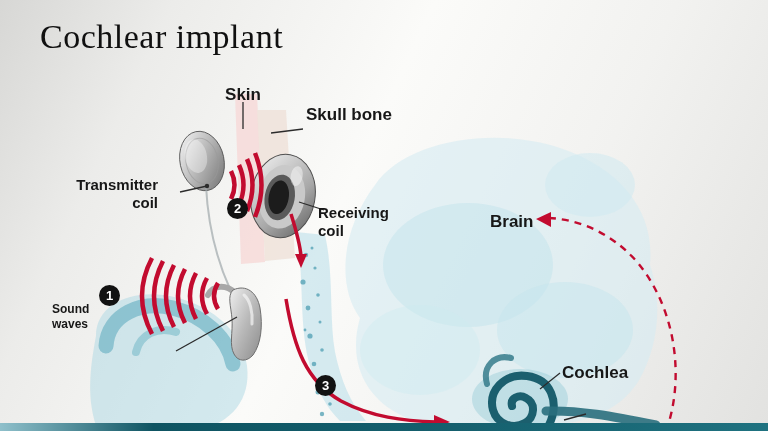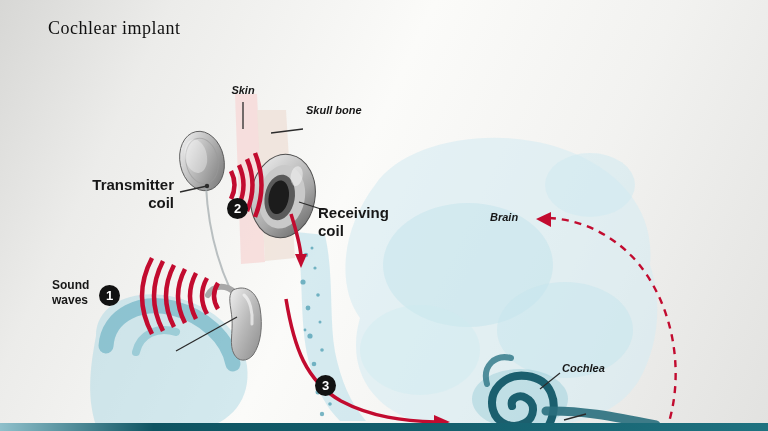--- a/index.html
+++ b/index.html
@@ -3,30 +3,30 @@
 <meta charset="utf-8">
 <style>
   html,body { margin:0; padding:0; background:#ffffff; }
   .stage {
     position:relative; width:768px; height:431px; overflow:hidden;
     background:linear-gradient(115deg,#d7d7d5 0%,#ececea 18%,#fbfbf9 45%,#f2f2f0 70%,#e2e2e0 100%);
     font-family:"Liberation Sans", sans-serif;
   }
   .stage svg.diagram { position:absolute; left:0; top:0; }
   .title {
-    position:absolute; left:48px; top:18px;
+    position:absolute; left:40px; top:18px;
     font-family:"Liberation Serif", serif;
-    font-size:18px; color:#101010; letter-spacing:0.5px;
+    font-size:34px; color:#101010; letter-spacing:0.5px;
   }
   .label {
     position:absolute; font-weight:bold; color:#171717;
     white-space:pre-line; line-height:1.25;
   }
-  .lbl-sm { font-size:11px;font-style:italic; }
-  .lbl-sw { font-size:12px; }
+  .lbl-sm { font-size:17px; }
+  .lbl-sw { font-size:12px;margin-top:24px; }
   .lbl-md { font-size:15px; line-height:1.2; }
   .t-right { text-align:right; }
   .t-center { text-align:left; }
   .badge {
     position:absolute; width:21px; height:21px; border-radius:50%;
     background:#121212; color:#ffffff; font-size:13px; font-weight:bold;
     display:flex; align-items:center; justify-content:center;
   }
 </style>
 </head>
@@ -169,21 +169,21 @@
 
     <rect x="0" y="423" width="768" height="8" fill="url(#gBar)"></rect>
   </svg>
 
   <div class="title">Cochlear implant</div>
 
   <div class="label lbl-sm" style="left:243px; top:84px; transform:translateX(-50%);">Skin</div>
 
   <div class="label lbl-sm" style="left:306px; top:104px;">Skull bone</div>
 
-  <div class="label lbl-md t-right" style="left:58px; top:176px; width:116px;">Transmitter
+  <div class="label lbl-md t-right" style="left:42px; top:176px; width:116px;">Transmitter
 coil</div>
 
   <div class="label lbl-md t-center" style="left:318px; top:204px; width:92px;">Receiving
 coil</div>
 
   <div class="label lbl-sw" style="left:52px; top:278px;">Sound
 waves</div>
 
 
   <div class="label lbl-sm" style="left:490px; top:211px;">Brain</div>

